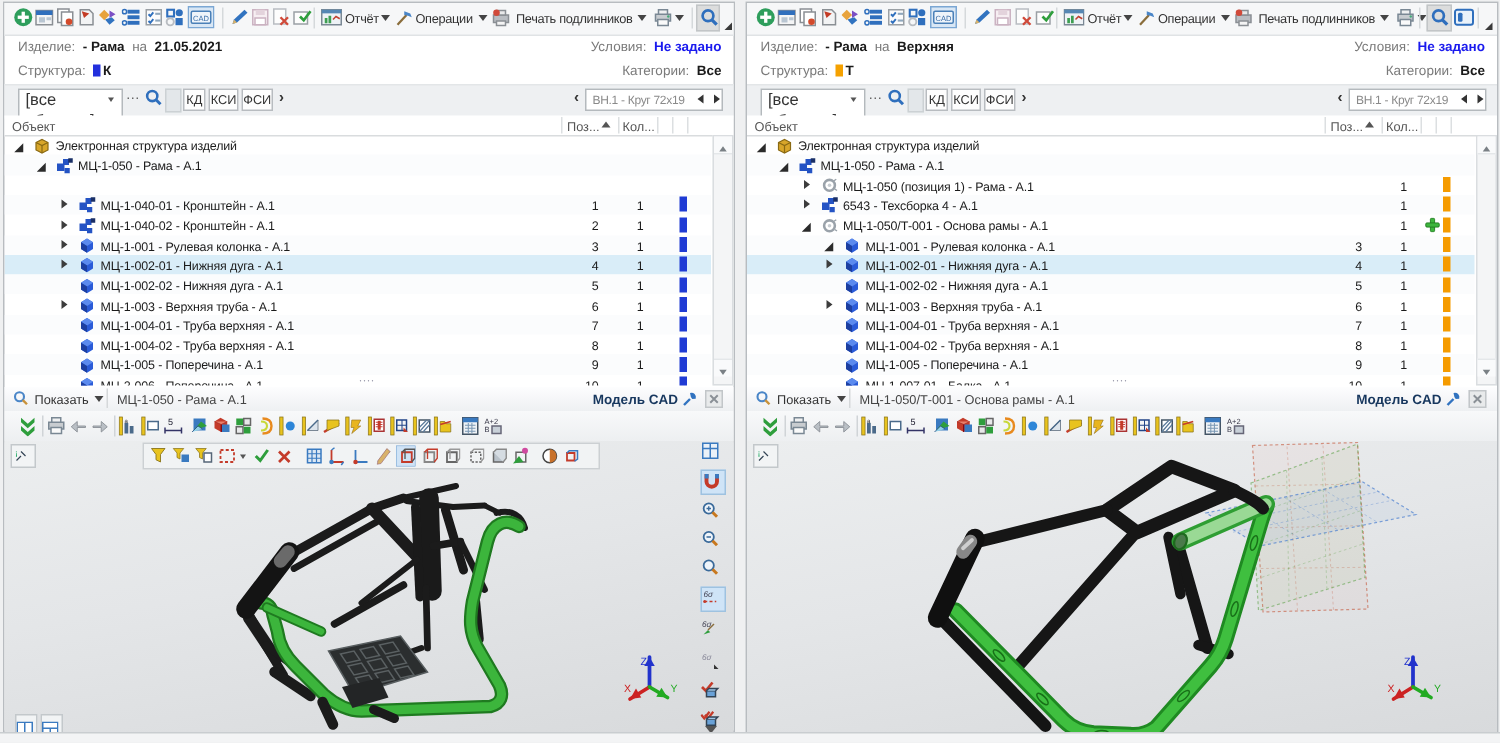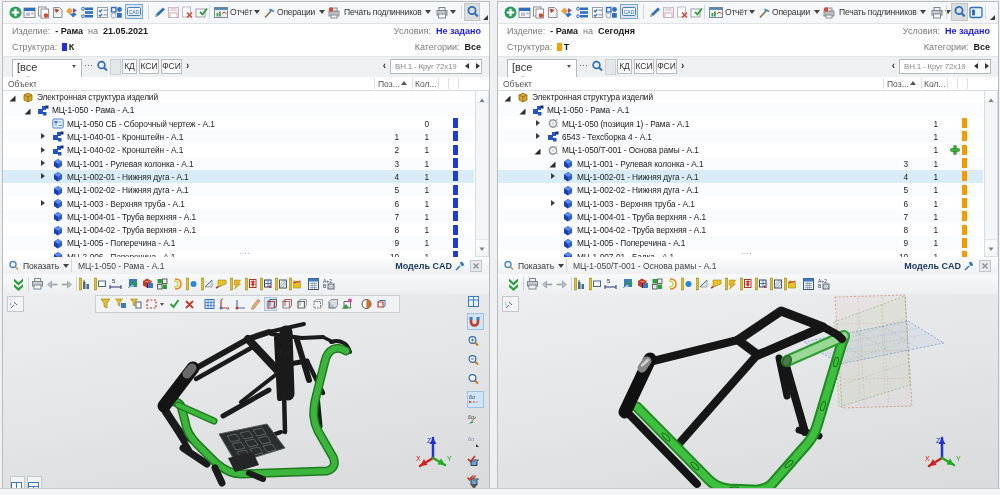--- a/index.html
+++ b/index.html
@@ -188,31 +188,20 @@
         <div class="tri-e" style="left:21px;"><svg width="7" height="7" viewBox="0 0 7 7" style="">
             <polygon points="6.5,0.5 6.5,6.5 0.5,6.5" fill="#2b2b2b"></polygon>
           </svg></div>
         <div class="abs" style="left:34px;top:1.5px;"><svg width="12" height="11" viewBox="0 0 12 11" style="">
             <rect x="1" y="4" width="5" height="5" fill="#2453c4"></rect>
             <rect x="5" y="1" width="4" height="4" fill="#2453c4"></rect>
             <rect x="8.5" y="0.5" width="3" height="3" fill="#1a2f66"></rect>
             <rect x="6" y="7" width="3.5" height="3.5" fill="#2453c4"></rect>
           </svg></div>
         <div class="rtxt" style="left:49px;">МЦ-1-050 - Рама - А.1</div>
-      </div>
-      <div class="row" style="top:114.6px;width:471px;">
-        <div class="abs" style="left:49px;top:1.5px;"><svg width="12" height="11" viewBox="0 0 12 11" style="">
-            <rect x="0.8" y="1" width="10.4" height="9" rx="1" fill="#eef4fb" stroke="#4a80c8"></rect>
-            <rect x="2.3" y="2.8" width="3.4" height="2.6" fill="#4a80c8"></rect>
-            <path d="M6.5 7.5h3.5M2.5 7h2.5" stroke="#4a80c8" stroke-width="0.9"></path>
-            <circle cx="8" cy="4" r="1.3" fill="#9ec3e8"></circle>
-          </svg></div>
-        <div class="rtxt" style="left:64px;">МЦ-1-050 СБ - Сборочный чертеж - А.1</div>
-        <div class="num" style="left:406px;">0</div>
-        <div class="bar" style="left:449.5px;background:#1f3bd4;"></div>
       </div>
       <div class="row" style="top:127.9px;width:471px;background:#fbfcfd;">
         <div class="tri-c" style="left:38px;"></div>
         <div class="abs" style="left:49px;top:1.5px;"><svg width="12" height="11" viewBox="0 0 12 11" style="">
             <rect x="1" y="4" width="5" height="5" fill="#2453c4"></rect>
             <rect x="5" y="1" width="4" height="4" fill="#2453c4"></rect>
             <rect x="8.5" y="0.5" width="3" height="3" fill="#1a2f66"></rect>
             <rect x="6" y="7" width="3.5" height="3.5" fill="#2453c4"></rect>
           </svg></div>
         <div class="rtxt" style="left:64px;">МЦ-1-040-01 - Кронштейн - А.1</div>
@@ -756,21 +745,21 @@
           <circle cx="6" cy="5.5" r="3.6" fill="none" stroke="#2f6fbd" stroke-width="1.8"></circle>
           <path d="M8.6 8.2l3.2 3.2" stroke="#2f6fbd" stroke-width="2.2"></path>
         </svg></div>
       <div class="abs" style="left:471px;top:3px;"><svg width="14" height="13" viewBox="0 0 14 13" style="">
           <rect x="1" y="1.5" width="12" height="10" rx="1.5" fill="#eaf2fa" stroke="#2f6fbd" stroke-width="1.3"></rect>
           <rect x="3" y="3.5" width="3" height="6" rx="1" fill="#2f6fbd"></rect>
         </svg></div>
       <div class="tsep" style="left:487px;"></div>
       <div class="abs" style="left:492px;top:13px;width:0;height:0;border-left:5px solid transparent;border-bottom:5px solid #3a3a3a;"></div>
     </div>
-    <div class="info" style="left:9px;top:24px;">Изделие: &nbsp;<b>- Рама</b> &nbsp;на&nbsp; <b>Сегодня</b></div>
+    <div class="info" style="left:9px;top:24px;">Изделие: &nbsp;<b>- Рама</b> &nbsp;на&nbsp; <b>Верхняя</b></div>
     <div class="info" style="right:8px;top:24px;">Условия: &nbsp;<b style="color:#1a1aee;">Не задано</b></div>
     <div class="info" style="left:9px;top:40px;">Структура: <span style="display:inline-block;width:5px;height:8px;background:#f5a100;margin:0 2px -1px 2px;"></span><b>Т</b></div>
     <div class="info" style="right:8px;top:40px;">Категории: &nbsp;<b>Все</b></div>
     <div class="frow">
       <div class="combo">[все объекты]</div>
       <div class="abs" style="left:69px;top:8px;width:0;height:0;border-left:2.5px solid transparent;border-right:2.5px solid transparent;border-top:3.5px solid #555;"></div>
       <div class="abs" style="left:81px;top:3px;font-size:9px;color:#555;">···</div>
       <div class="abs" style="left:93px;top:2px;"><svg width="13" height="13" viewBox="0 0 13 13" style="">
           <circle cx="5.5" cy="5" r="3.4" fill="none" stroke="#2f6fbd" stroke-width="1.7"></circle>
           <path d="M8 7.5l3 3" stroke="#2f6fbd" stroke-width="2"></path>

